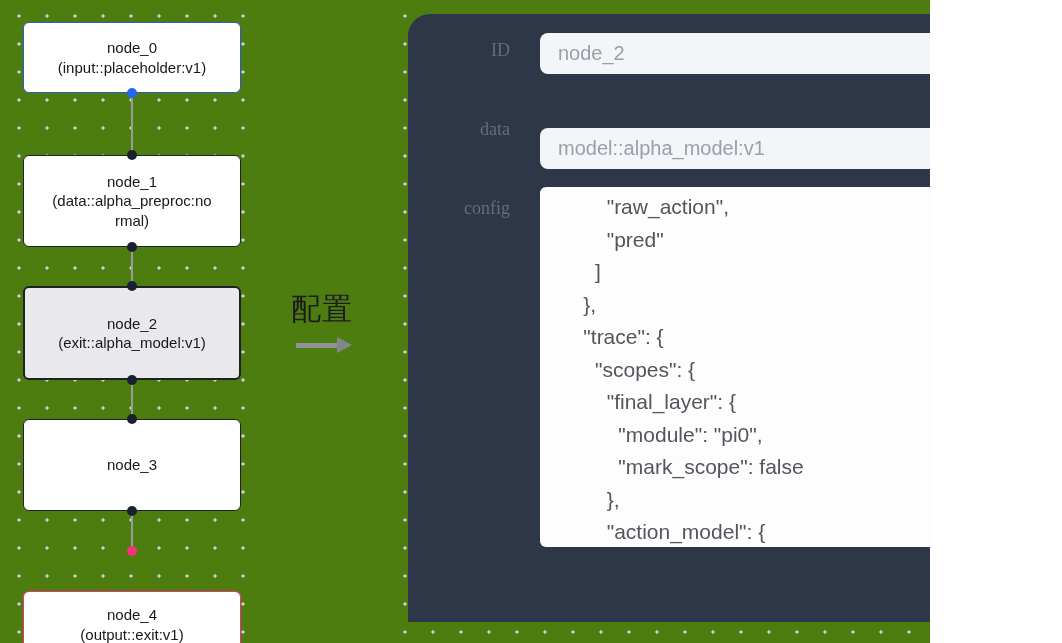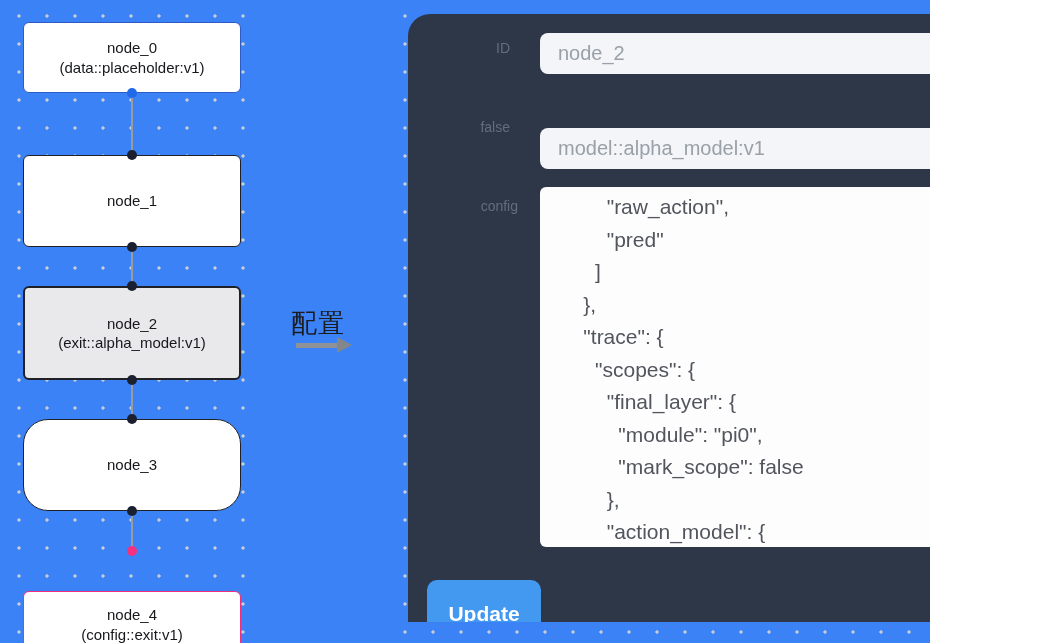--- a/index.html
+++ b/index.html
@@ -1,59 +1,59 @@
 <!DOCTYPE html>
 <html><head>
 <meta charset="utf-8">
 <style>
   html,body{margin:0;padding:0;background:#ffffff;font-family:"Liberation Sans",sans-serif;}
-  #stage{position:relative;width:930px;height:643px;overflow:hidden;background:#3b82f6;}
+  #stage{position:relative;width:930px;height:643px;overflow:hidden;background:#4d7c0f;}
 
   
   .dot-grid{position:absolute;top:0;bottom:0;
     background-image:radial-gradient(circle,#c9cdd4 1.5px,transparent 1.7px);
     background-size:28px 28px;background-position:5px 2px;}
   #left-canvas{left:0;width:262px;}
   #right-canvas{left:386px;width:676px;}
 
   
   .node{position:absolute;left:23px;width:218px;box-sizing:border-box;
     background:#ffffff;border:1.5px solid #1f2126;border-radius:6px;
     display:flex;flex-direction:column;align-items:center;justify-content:center;
     padding:0 26px;text-align:center;color:#17181c;font-size:15px;line-height:19.5px;}
   .node .type-line{word-break:break-all;}
   .node--input{border-color:#2e5cc5;}
   .node--selected{background:#e9e9eb;border-width:2px;}
   .node--output{border-color:#ee2f7e;margin-top:40px;}
   #node0{top:22px;height:71px;}
   #node1{top:155px;height:92px;}
   #node2{top:286px;height:94px;}
-  #node3{top:419px;height:92px;border-radius:25px;}
+  #node3{top:419px;height:92px;}
   #node4{top:551px;height:67px;}
 
   .edge{position:absolute;left:131px;width:1.5px;background:#9b9b9b;}
   .port{position:absolute;width:10px;height:10px;border-radius:50%;left:127px;}
   .port--black{background:#1b2030;}
   .port--blue{background:#2169e8;}
   .port--pink{background:#f5317f;}
 
   
-  #anno-label{position:absolute;left:291px;top:306px;font-size:26px;color:#1c1c1e;letter-spacing:1px;}
+  #anno-label{position:absolute;left:291px;top:289px;font-size:30px;color:#1c1c1e;letter-spacing:1px;}
   #anno-arrow-line{position:absolute;left:296px;top:343px;width:42px;height:5px;background:#8f9398;}
   #anno-arrow-head{position:absolute;left:337px;top:337px;width:0;height:0;
     border-left:15px solid #83878c;border-top:8.5px solid transparent;border-bottom:8.5px solid transparent;}
 
   
   #panel{position:absolute;left:408px;top:14px;width:634px;height:608px;
     background:#2d3748;border-radius:22px 22px 0 0;overflow:hidden;}
   .field-label{position:absolute;left:0;width:102px;text-align:right;
-    color:#636d7b;font-size:14px;}
+    color:#636d7b;font-size:18px;font-family:Liberation Serif, serif;}
   #id-label{top:26px;}
   #type-label{top:105px;}
-  #config-label{top:184px;padding-left:8px;}
+  #config-label{top:184px;}
   .text-input{position:absolute;left:132px;width:490px;height:41px;box-sizing:border-box;
     background:#f3f5f9;border:none;outline:none;border-radius:8px;
     padding:0 18px;font-size:20px;color:#9aa0a8;font-family:"Liberation Sans",sans-serif;}
   #id-input{top:19px;}
   #type-input{top:98px;margin-top:16px;}
 
   #config-wrap{position:absolute;left:132px;top:173px;width:489px;height:360px;
     background:#fdfdfe;border-radius:6px;overflow:hidden;}
   #config-textarea{position:absolute;left:0;top:0;width:454px;height:360px;box-sizing:border-box;
     border:none;outline:none;resize:none;overflow:hidden;background:transparent;
@@ -79,35 +79,36 @@
 
   <div id="left-canvas" class="dot-grid"></div>
 
   <div class="edge" style="top:93px;height:62px;"></div>
   <div class="edge" style="top:247px;height:39px;"></div>
   <div class="edge" style="top:380px;height:39px;"></div>
   <div class="edge" style="top:511px;height:40px;"></div>
 
   <div id="node0" class="node node--input">
     <span>node_0</span>
-    <span class="type-line">(data::placeholder:v1)</span>
+    <span class="type-line">(input::placeholder:v1)</span>
   </div>
   <div id="node1" class="node">
     <span>node_1</span>
+    <span class="type-line">(data::alpha_preproc:normal)</span>
   </div>
   <div id="node2" class="node node--selected">
     <span>node_2</span>
     <span class="type-line">(exit::alpha_model:v1)</span>
   </div>
   <div id="node3" class="node">
     <span>node_3</span>
   </div>
   <div id="node4" class="node node--output">
     <span>node_4</span>
-    <span class="type-line">(config::exit:v1)</span>
+    <span class="type-line">(output::exit:v1)</span>
   </div>
 
   <div class="port port--blue" style="top:88px;"></div>
   <div class="port port--black" style="top:150px;"></div>
   <div class="port port--black" style="top:242px;"></div>
   <div class="port port--black" style="top:281px;"></div>
   <div class="port port--black" style="top:375px;"></div>
   <div class="port port--black" style="top:414px;"></div>
   <div class="port port--black" style="top:506px;"></div>
   <div class="port port--pink" style="top:546px;"></div>
@@ -116,21 +117,21 @@
   <div id="anno-arrow-line"></div>
   <div id="anno-arrow-head"></div>
 
   <div id="right-canvas" class="dot-grid"></div>
 
   <div id="panel">
 
     <div id="id-label" class="field-label">ID</div>
     <input id="id-input" class="text-input" type="text" value="node_2" style="">
 
-    <div id="type-label" class="field-label">false</div>
+    <div id="type-label" class="field-label">data</div>
     <input id="type-input" class="text-input" type="text" value="model::alpha_model:v1" style="">
 
     <div id="config-label" class="field-label">config</div>
     <div id="config-wrap">
       <textarea id="config-textarea" spellcheck="false" wrap="off" style="">        "raw_action",
         "pred"
       ]
     },
     "trace": {
       "scopes": {
@@ -143,16 +144,15 @@
         <div id="config-scroll-thumb"></div>
       </div>
       <div id="resize-handle">
         <svg width="14" height="14" viewBox="0 0 14 14">
           <line x1="3" y1="13" x2="13" y2="3" stroke="#9a9a9a" stroke-width="1.6"></line>
           <line x1="8" y1="13" x2="13" y2="8" stroke="#9a9a9a" stroke-width="1.6"></line>
         </svg>
       </div>
     </div>
 
-    <button id="update-button">Update</button>
   </div>
 
 </div>
 
 </body></html>

